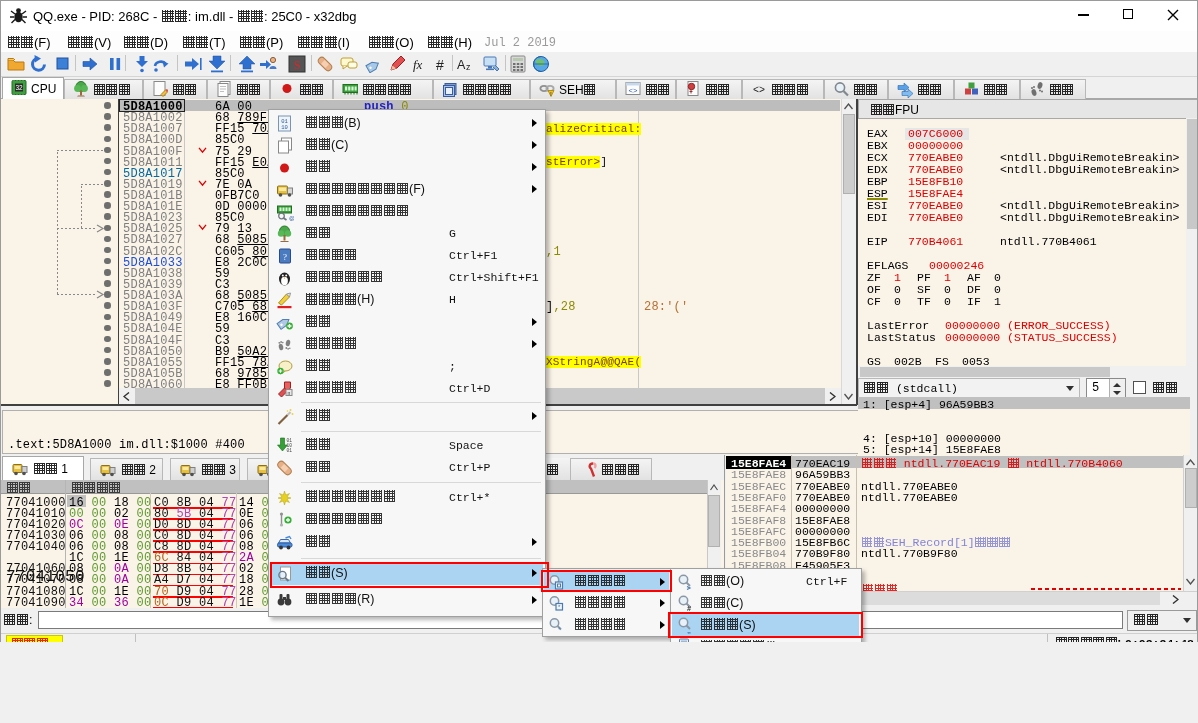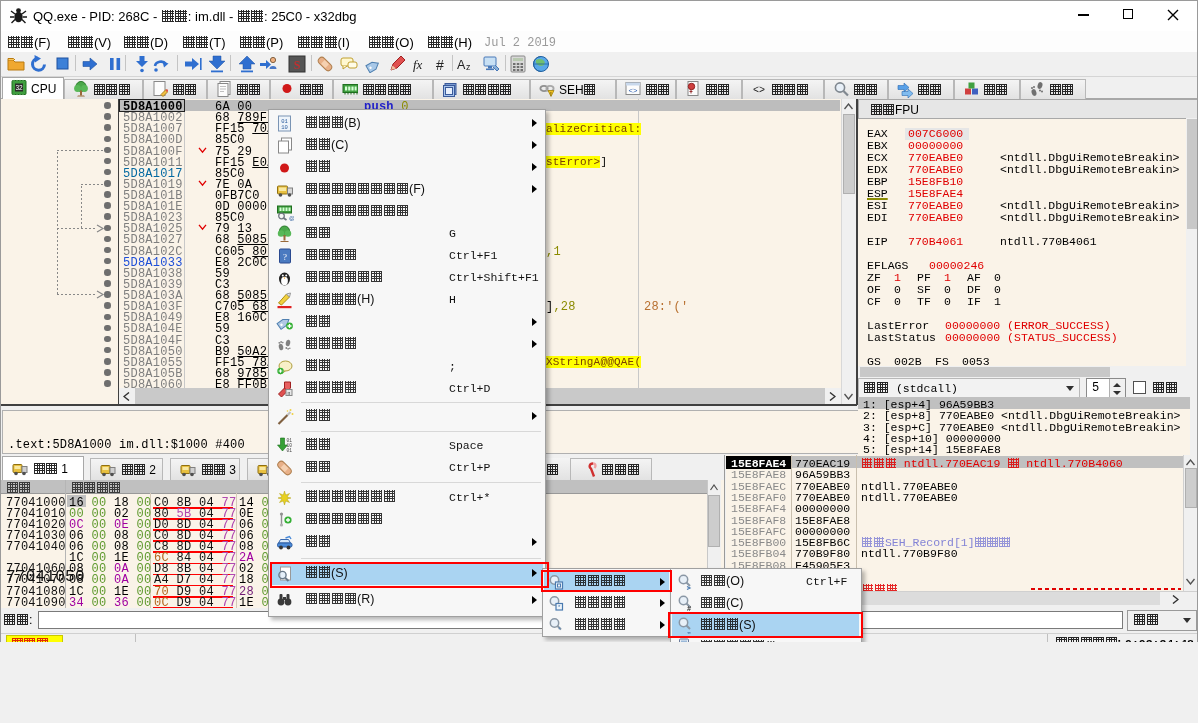--- a/index.html
+++ b/index.html
@@ -466,22 +466,20 @@
 <div class="a" style="left:1066px;top:386px;width:0;height:0;border-top:5px solid #303030;border-left:4.5px solid transparent;border-right:4.5px solid transparent"></div>
 <div class="a" style="left:1086px;top:378px;width:40px;height:21px;background:#fff;border:1px solid #8a8a8a"></div>
 <div class="a mono" style="left:1092px;top:381px;font-size:12px;color:#000">5</div>
 <div class="a" style="left:1109px;top:379px;width:16px;height:19px;background:#f0f0f0;border-left:1px solid #b0b0b0"></div>
 <div class="a" style="left:1113px;top:383px;width:0;height:0;border-bottom:4px solid #303030;border-left:4px solid transparent;border-right:4px solid transparent"></div>
 <div class="a" style="left:1113px;top:391px;width:0;height:0;border-top:4px solid #303030;border-left:4px solid transparent;border-right:4px solid transparent"></div>
 <div class="a" style="left:1133px;top:381px;width:13px;height:13px;background:#fff;border:1px solid #505050"></div>
 <div class="a" style="left:1152px;top:381px;font-size:12.5px;color:#000"><s class="j"></s><s class="j"></s></div>
 <div class="a" style="left:858px;top:397.0px;width:332px;height:11.5px;background:#c0c0c0"></div>
 <div class="a mono" style="left:863px;top:398.0px;font-size:11.5px;color:#000">1: [esp+4] 96A59BB3</div>
-<div class="a mono" style="left:863px;top:409.3px;font-size:11.5px;color:#000">2: [esp+8] 770EABE0 &lt;ntdll.DbgUiRemoteBreakin&gt;</div>
-<div class="a mono" style="left:863px;top:420.6px;font-size:11.5px;color:#000">3: [esp+C] 770EABE0 &lt;ntdll.DbgUiRemoteBreakin&gt;</div>
 <div class="a mono" style="left:863px;top:431.9px;font-size:11.5px;color:#000">4: [esp+10] 00000000</div>
 <div class="a mono" style="left:863px;top:443.2px;font-size:11.5px;color:#000">5: [esp+14] 15E8FAE8</div>
 <div class="a" style="left:1190px;top:399px;width:8px;height:56px;background:#f0f0f0"></div>
 <div class="a" style="left:1px;top:456px;width:723px;height:24px;background:#f0f0f0"></div>
 <div class="a" style="left:2px;top:456px;width:82px;height:24px;background:#fff;border:1px solid #a8a8a8;border-bottom:none"></div>
 <svg class="a" style="left:12px;top:460px" width="16" height="18" viewBox="0 0 16 17">
       <rect x="1" y="4" width="9" height="8" rx="1" fill="#e8c040" stroke="#907010"></rect>
       <rect x="10" y="6" width="5" height="6" fill="#d0d0d0" stroke="#808080"></rect>
       <circle cx="4" cy="13" r="1.8" fill="#505050"></circle>
       <circle cx="12" cy="13" r="1.8" fill="#505050"></circle>
@@ -630,21 +628,21 @@
 <div class="a mono" style="left:6px;top:584.5px;font-size:12px;color:#111;letter-spacing:.25px">77041080</div>
 <div class="a mono" style="left:69.0px;top:584.5px;font-size:12px;color:#000;letter-spacing:.25px">1C</div>
 <div class="a mono" style="left:91.5px;top:584.5px;font-size:12px;color:#5f9a2e;letter-spacing:.25px">00</div>
 <div class="a mono" style="left:114.0px;top:584.5px;font-size:12px;color:#000;letter-spacing:.25px">1E</div>
 <div class="a mono" style="left:136.5px;top:584.5px;font-size:12px;color:#5f9a2e;letter-spacing:.25px">00</div>
 <div class="a mono" style="left:154.0px;top:584.5px;font-size:12px;color:#b4651e;letter-spacing:.25px">70</div>
 <div class="a mono" style="left:176.5px;top:584.5px;font-size:12px;color:#111111;letter-spacing:.25px">D9</div>
 <div class="a mono" style="left:199.0px;top:584.5px;font-size:12px;color:#111111;letter-spacing:.25px">04</div>
 <div class="a mono" style="left:221.5px;top:584.5px;font-size:12px;color:#b048b0;letter-spacing:.25px">77</div>
 <div class="a" style="left:153px;top:595.9px;width:80px;height:1.8px;background:#fe0000"></div>
-<div class="a mono" style="left:239.0px;top:584.5px;font-size:12px;color:#701a75;letter-spacing:.25px">28</div>
+<div class="a mono" style="left:239.0px;top:584.5px;font-size:12px;color:#000000;letter-spacing:.25px">28</div>
 <div class="a mono" style="left:261.5px;top:584.5px;font-size:12px;color:#5f9a2e;letter-spacing:.25px">00</div>
 <div class="a mono" style="left:6px;top:595.6px;font-size:12px;color:#111;letter-spacing:.25px">77041090</div>
 <div class="a mono" style="left:69.0px;top:595.6px;font-size:12px;color:#a000a0;letter-spacing:.25px">34</div>
 <div class="a mono" style="left:91.5px;top:595.6px;font-size:12px;color:#5f9a2e;letter-spacing:.25px">00</div>
 <div class="a mono" style="left:114.0px;top:595.6px;font-size:12px;color:#a000a0;letter-spacing:.25px">36</div>
 <div class="a mono" style="left:136.5px;top:595.6px;font-size:12px;color:#5f9a2e;letter-spacing:.25px">00</div>
 <div class="a mono" style="left:154.0px;top:595.6px;font-size:12px;color:#b4651e;letter-spacing:.25px">0C</div>
 <div class="a mono" style="left:176.5px;top:595.6px;font-size:12px;color:#111111;letter-spacing:.25px">D9</div>
 <div class="a mono" style="left:199.0px;top:595.6px;font-size:12px;color:#111111;letter-spacing:.25px">04</div>
 <div class="a mono" style="left:221.5px;top:595.6px;font-size:12px;color:#b048b0;letter-spacing:.25px">77</div>

